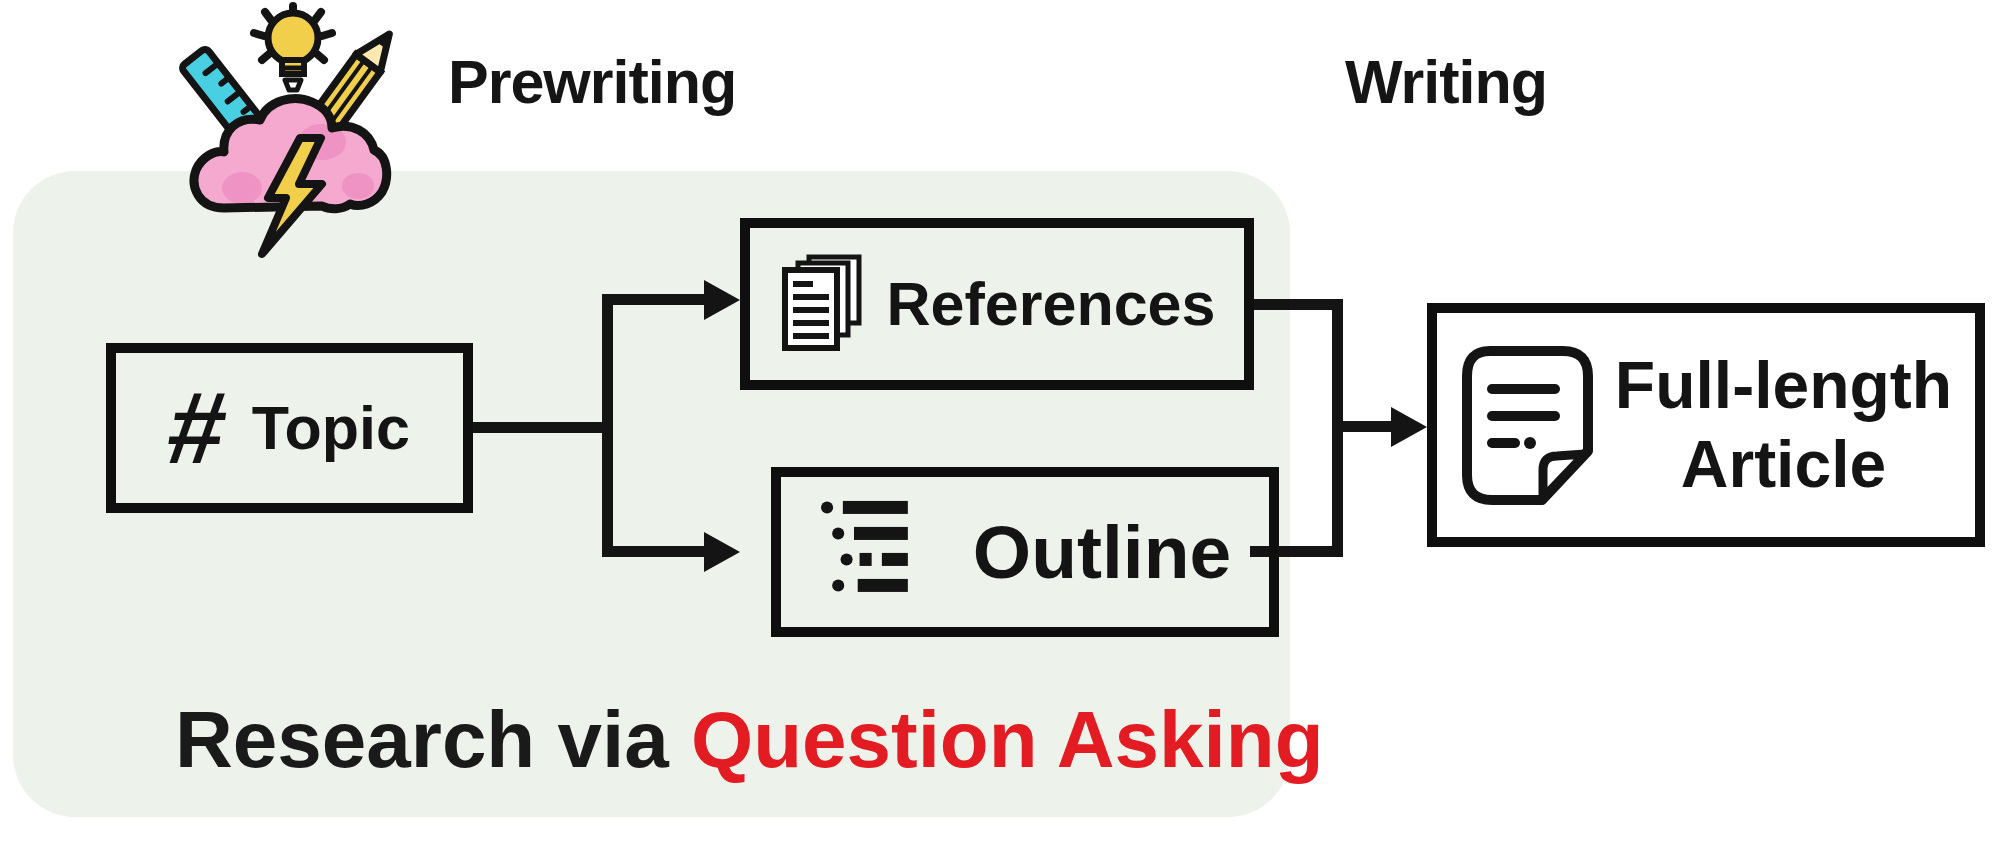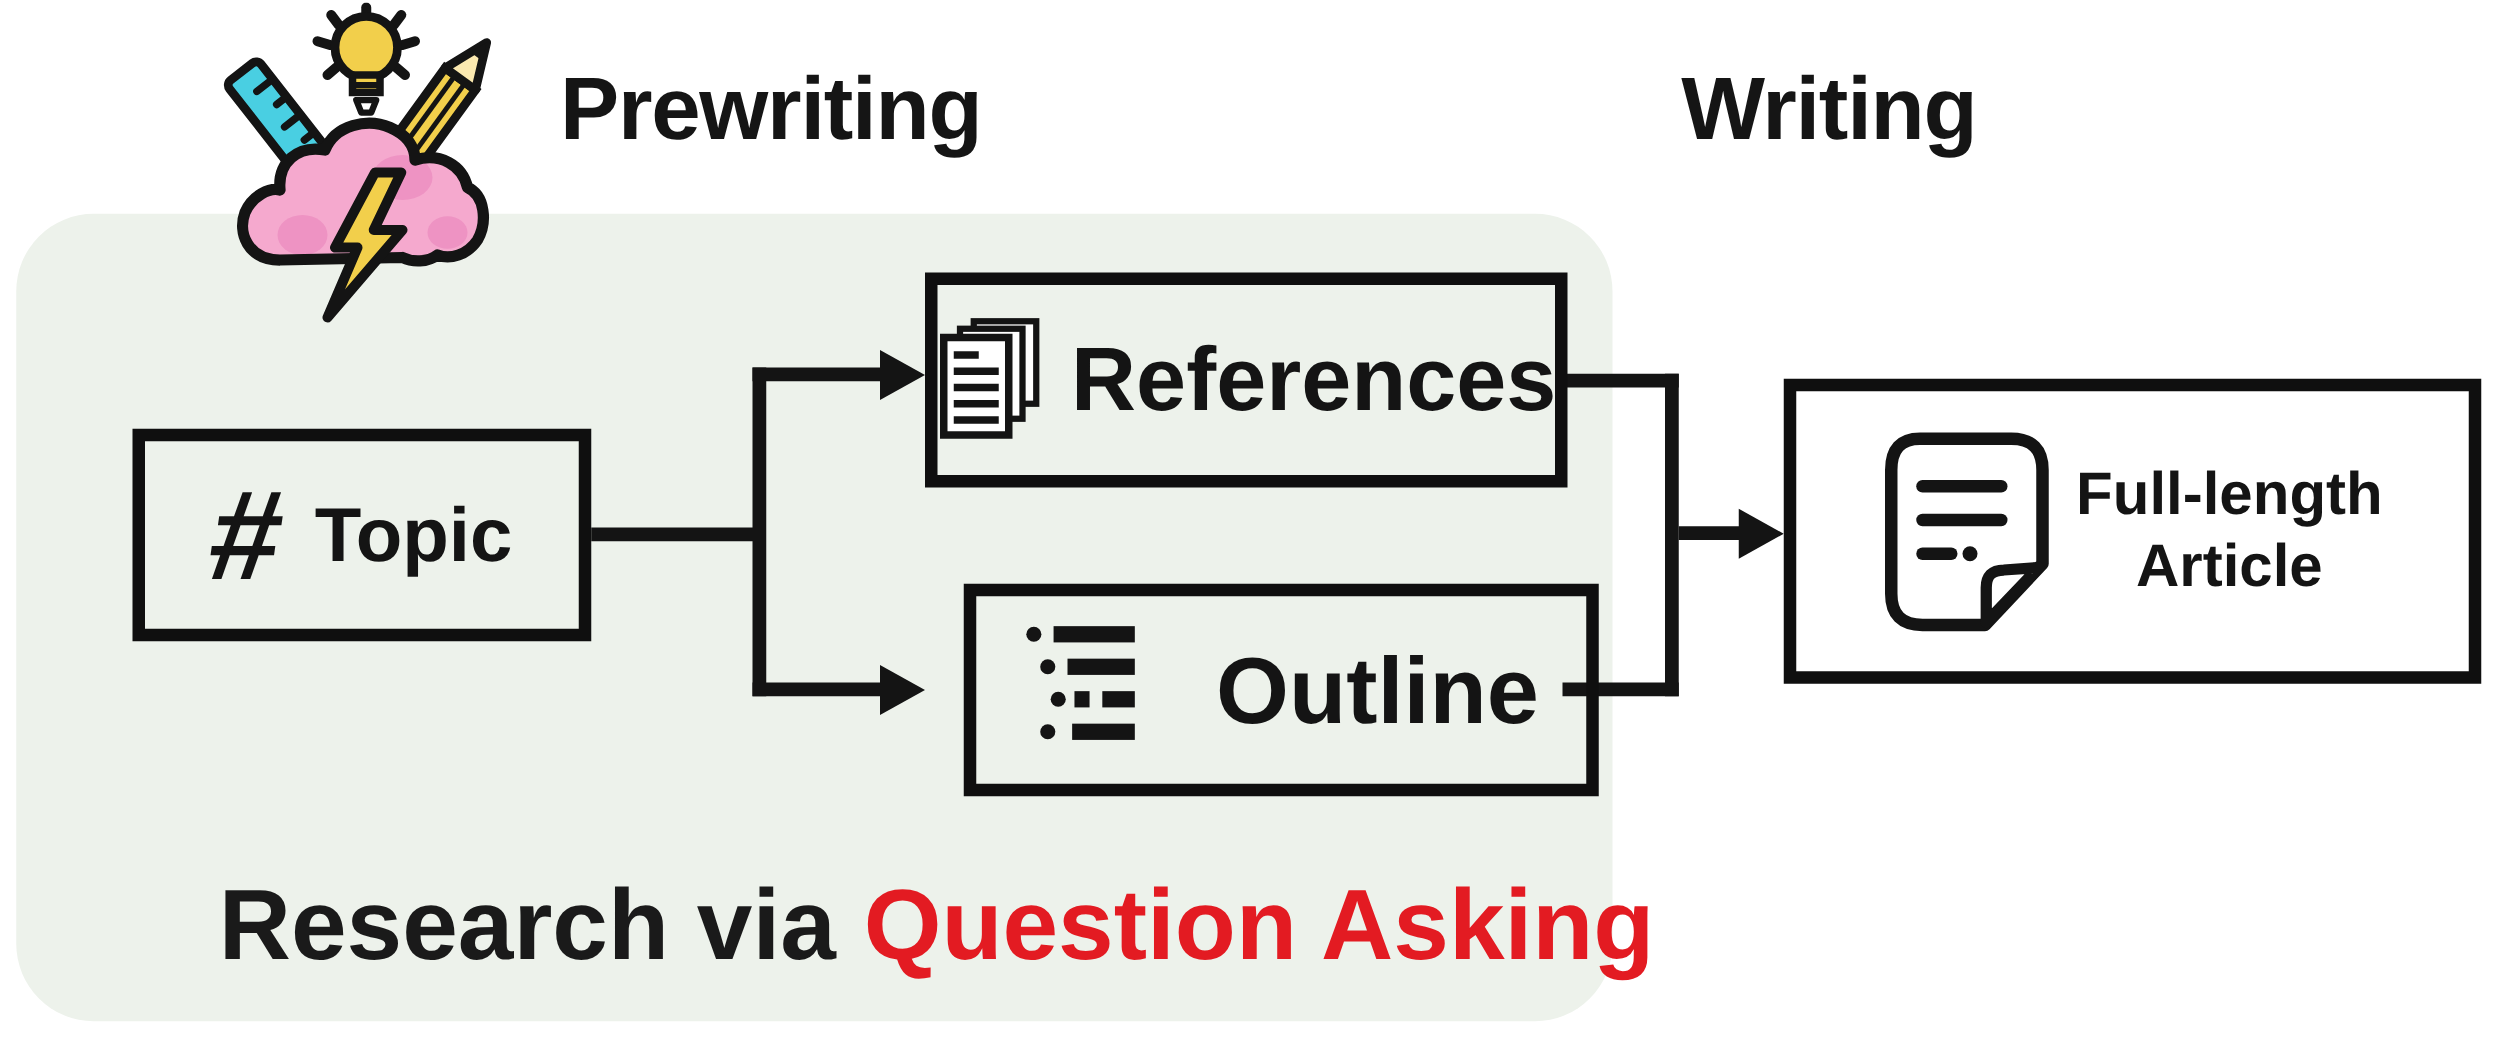--- a/index.html
+++ b/index.html
@@ -17,21 +17,21 @@
   
   #panel {
     left: 13px; top: 171px;
     width: 1277px; height: 646px;
     background: #edf2eb;
     border-radius: 62px;
   }
 
   
   .stage-title {
-    font-size: 71px;
+    font-size: 61px;
     font-weight: bold;
     line-height: 1;
     letter-spacing: -1px;
     color: #151515;
     white-space: nowrap;
   }
   #title-prewriting { left: 448px; top: 52px; }
   #title-writing    { left: 1345px; top: 52px; }
 
   
@@ -48,23 +48,23 @@
   #node-outline    { left: 743px; top: 467px; width: 508px; height: 170px; gap: 58px; margin-left: 28px; }
   #node-article    { left: 1427px; top: 303px; width: 558px; height: 244px; gap: 20px; background:#ffffff; }
 
   .node-label {
     font-weight: bold;
     color: #141414;
     line-height: 1;
     white-space: nowrap;
   }
   #node-topic .node-label      { font-size: 61px; }
-  #node-references .node-label { font-size: 72px; }
+  #node-references .node-label { font-size: 61px; }
   #node-outline .node-label    { font-size: 75px; }
-  #node-article .node-label    { font-size: 48px; line-height: 1.2; text-align: center; white-space: normal; }
+  #node-article .node-label    { font-size: 66px; line-height: 1.2; text-align: center; white-space: normal; }
 
   .hash-glyph {
     font-size: 102px;
     font-weight: bold;
     line-height: 1;
     transform: skewX(-8deg);
     color: #141414;
   }
 
   

